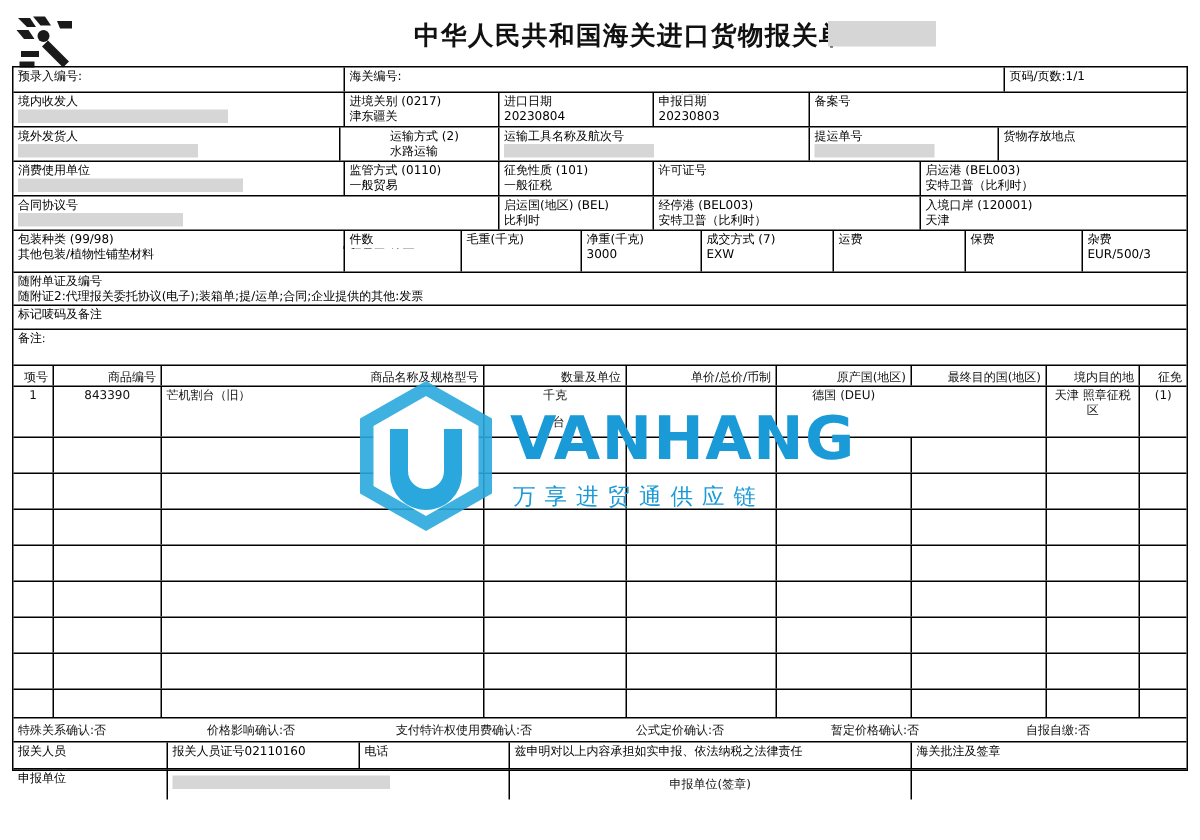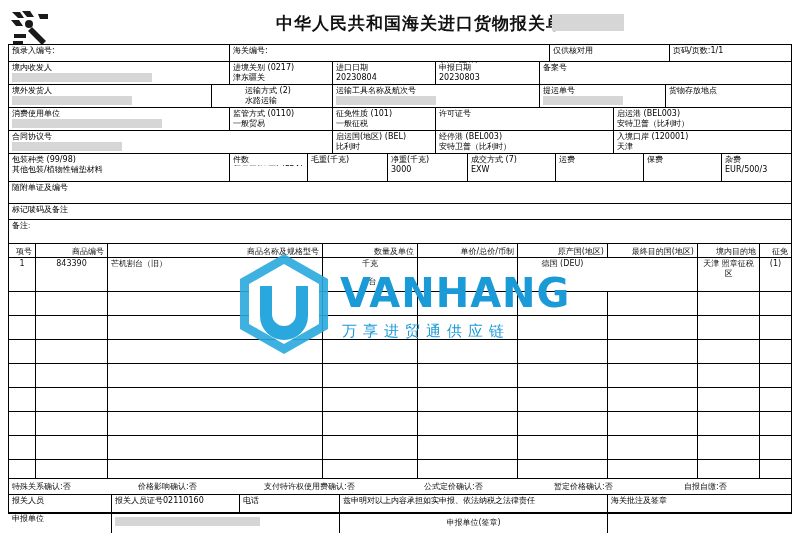--- a/index.html
+++ b/index.html
@@ -100,23 +100,20 @@
     <div class="top-strip">
       <div class="cell" style="left:0;width:220px;">
         <span class="lbl">预录入编号:</span>
       </div>
       <div class="cell bl" style="left:220px;width:150px;">
         <span class="lbl">海关编号:</span>
       </div>
       <div class="cell" style="left:370px;width:160px;text-align:center;margin-top:16px;">
         <span class="lbl">(津东疆关)</span>
       </div>
-      <div class="cell bl" style="left:540px;width:120px;">
-        <span class="lbl">仅供核对用</span>
-      </div>
       <div class="cell bl" style="left:660px;width:123px;">
         <span class="lbl">页码/页数:1/1</span>
       </div>
     </div>
 
     <div class="row" style="top:17px;height:23px;">
       <div class="cell" style="left:0;width:220px;">
         <div class="lbl">境内收发人</div>
         <div class="val"><span class="redbox" style="width:140px;"></span></div>
       </div>
@@ -136,21 +133,21 @@
         <div class="lbl">备案号</div>
         <div class="val"></div>
       </div>
     </div>
 
     <div class="row" style="top:40px;height:23px;">
       <div class="cell" style="left:0;width:220px;">
         <div class="lbl">境外发货人</div>
         <div class="val"><span class="redbox" style="width:120px;"></span></div>
       </div>
-      <div class="cell bl" style="left:202px;width:103px;padding-left:33px;">
+      <div class="cell bl" style="left:217px;width:103px;padding-left:33px;">
         <div class="lbl">运输方式  (2)</div>
         <div class="val">水路运输</div>
       </div>
       <div class="cell bl" style="left:323px;width:207px;">
         <div class="lbl">运输工具名称及航次号</div>
         <div class="val"><span class="redbox" style="width:100px;"></span></div>
       </div>
       <div class="cell bl" style="left:530px;width:126px;">
         <div class="lbl">提运单号</div>
         <div class="val"><span class="redbox" style="width:80px;"></span></div>
@@ -238,20 +235,21 @@
       </div>
       <div class="cell bl" style="left:712px;width:70px;">
         <div class="lbl">杂费</div>
         <div class="val">EUR/500/3</div>
       </div>
     </div>
 
     <div class="row" style="top:137px;height:22px;">
       <div class="cell" style="left:0;width:782px;">
         <div class="lbl">随附单证及编号</div>
+        <div class="val">随附证2:代理报关委托协议(电子);装箱单;提/运单;合同;企业提供的其他:发票</div>
       </div>
     </div>
 
     <div class="row" style="top:159px;height:16px;">
       <div class="cell" style="left:0;width:782px;">
         <div class="lbl">标记唛码及备注</div>
       </div>
     </div>
 
     <div class="row" style="top:175px;height:24px;font-family:Liberation Serif, serif;">

